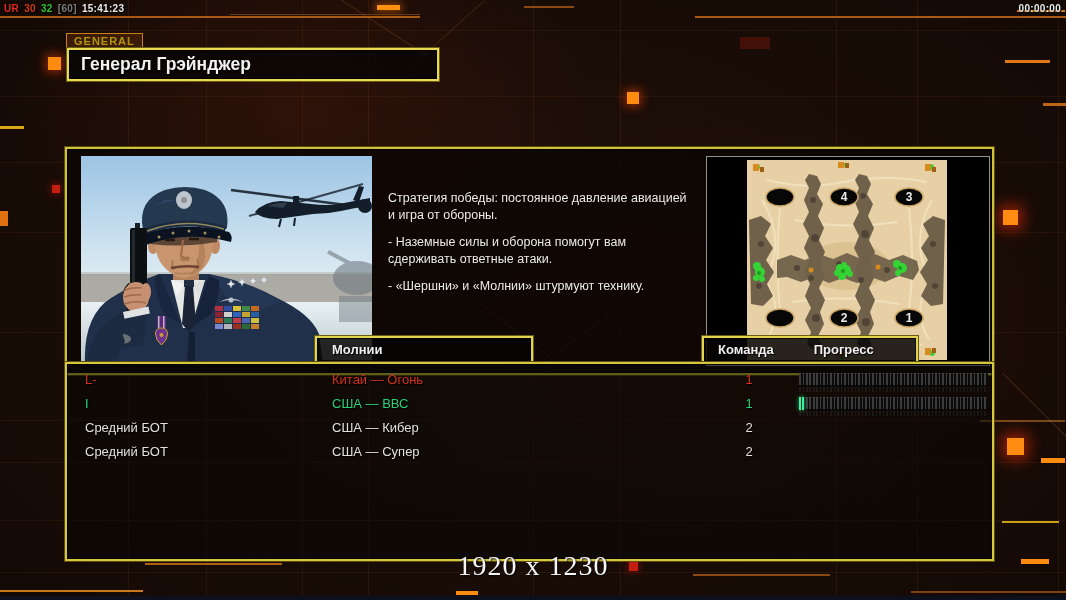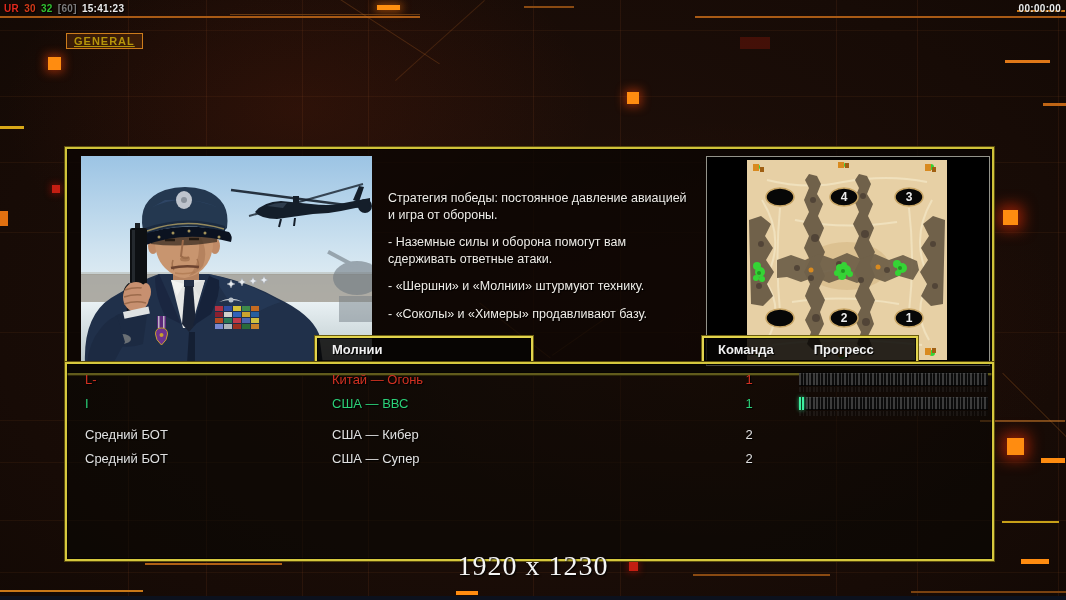--- a/index.html
+++ b/index.html
@@ -20,21 +20,21 @@
   
   .hud{position:absolute;font-size:10px;font-weight:bold;letter-spacing:.3px;text-shadow:1px 1px 1px #000;}
   #debug{left:4px;top:3px;}
   #debug span{margin-right:2px;}
   #timer{right:5px;top:3px;color:#e9e9e9;}
 
   
   #gen-tag{
     position:absolute;left:66px;top:33px;height:14px;line-height:14px;
     padding:0 7px;border:1px solid #cd7c1c;background:rgba(70,34,8,.75);
-    color:#b5940a;font-size:11px;font-weight:bold;letter-spacing:1px;text-decoration:underline;
+    color:#b5940a;font-size:11px;font-weight:bold;letter-spacing:1px;
   }
   
   #title-box{
     position:absolute;left:67px;top:48px;width:368px;height:29px;
     border:2px solid #e8da52;background:rgba(8,6,4,.82);
     box-shadow:0 0 0 1px #6a5c10, inset 0 0 0 1px rgba(0,0,0,.7);
   }
   #title-box .t{color:#f2f2f2;font-size:17.5px;font-weight:bold;line-height:29px;padding-left:12px;text-shadow:1px 1px 2px #000;}
 
   
@@ -69,21 +69,21 @@
     border:2px solid #d6c83e;background:rgba(8,7,4,.55);
     box-shadow:0 0 0 1px #5a4c0e, inset 0 0 0 1px rgba(0,0,0,.6);
   }
   .trow{position:absolute;left:0;width:100%;height:24px;line-height:24px;font-size:13px;text-shadow:1px 1px 1px #000;}
   .trow .cell{position:absolute;white-space:nowrap;}
   .c-nick{left:18px;}
   .c-general{left:265px;}
   .c-team{left:672px;width:20px;text-align:center;}
   .row-c0{color:#d23122;}
   .row-c1{color:#2bd078;}
-  .row-c2{color:#e0e0e0;margin-top:7px;}
+  .row-c2{color:#e0e0e0;}
   .bar{
     position:absolute;left:732px;top:5px;width:189px;height:13px;
     background:repeating-linear-gradient(90deg,#3c3c3c 0 1.5px,#0b0b0b 1.5px 3.5px);
     box-shadow:inset 0 1px 0 rgba(255,255,255,.06), inset 0 -1px 0 rgba(0,0,0,.8);
   }
   .bar .ghost{
     position:absolute;left:0;top:14px;width:100%;height:5px;opacity:.28;
     background:repeating-linear-gradient(90deg,#3c3c3c 0 1.5px,#0b0b0b 1.5px 3.5px);
   }
   .bar .lead{
@@ -163,20 +163,23 @@
   <div id="debug" class="hud">
     <span style="color:#e2291d">UR</span>
     <span style="color:#d33a18">30</span>
     <span style="color:#30c030">32</span>
     <span style="color:#7a7a7a">[60]</span>
     <span style="color:#e9e9e9">15:41:23</span>
   </div>
   <div id="timer" class="hud">00:00:00</div>
 
   <div id="gen-tag">GENERAL</div>
+  <div id="title-box">
+    <div class="t">Генерал Грэйнджер</div>
+  </div>
 
   <div id="main-panel">
 
     <div id="portrait">
       <svg width="291" height="208" viewBox="0 0 291 208">
         <defs>
           <linearGradient id="sky" x1="0" y1="0" x2="0" y2="1">
             <stop offset="0" stop-color="#9cc4e4"></stop>
               <stop offset="0.45" stop-color="#cfe3f0"></stop>
             <stop offset="0.7" stop-color="#e9f1f4"></stop>
@@ -297,21 +300,20 @@
         <path d="M6,208 Q8,186 20,172 Q28,162 36,160 L44,186 Q36,200 32,208 Z" fill="#1c2a42"></path>
       </svg>
     </div>
 
     <div id="briefing">
       <p>Стратегия победы: постоянное давление авиацией
  и игра от обороны.</p>
       <p>- Наземные силы и оборона помогут вам
  сдерживать ответные атаки.</p>
       <p>- «Шершни» и «Молнии» штурмуют технику.</p>
-      <p>- «Соколы» и «Химеры» продавливают базу.</p>
     </div>
 
     <div id="map-box">
       <svg id="map-img" viewBox="0 0 200 200">
         <rect width="200" height="200" fill="#e7d0a5"></rect>
         <ellipse cx="100" cy="106" rx="42" ry="24" fill="#d9bd8c" opacity=".8"></ellipse>
         <g stroke="#f2e4c2" stroke-width="2" fill="none" opacity=".85">
           <path d="M20,20 Q60,30 96,22 Q140,14 180,22"></path>
           <path d="M15,40 Q40,80 18,120 Q38,150 20,180"></path>
           <path d="M185,40 Q162,80 183,120 Q164,150 182,180"></path>

